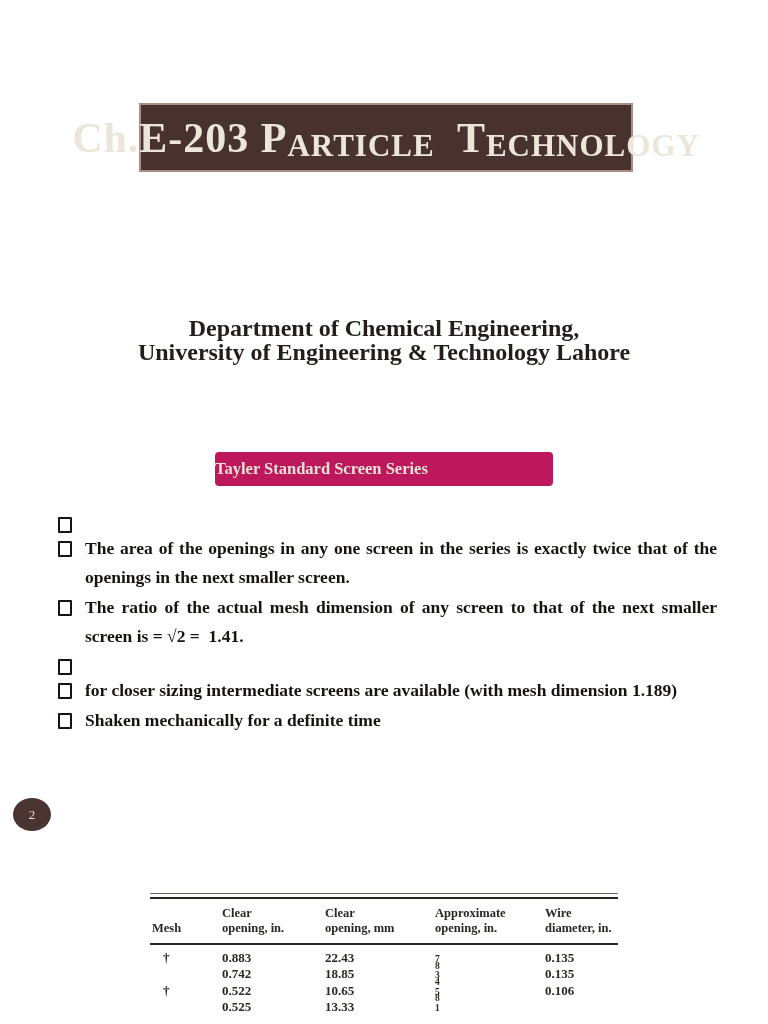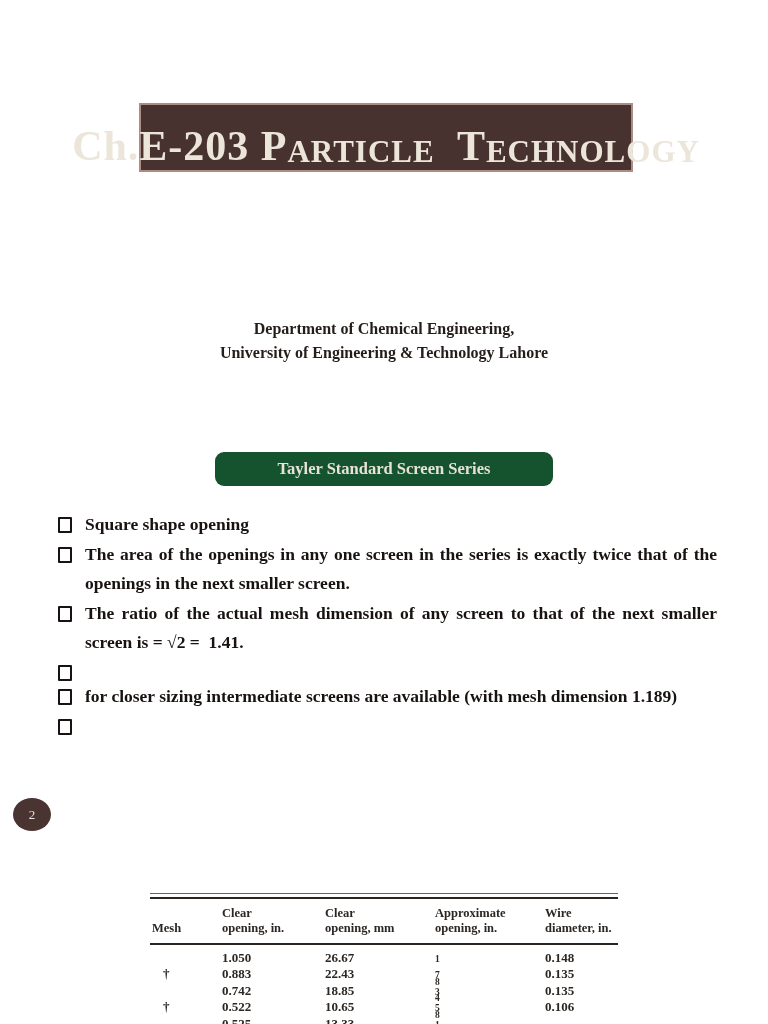--- a/index.html
+++ b/index.html
@@ -7,38 +7,38 @@
     width:768px; height:1024px; overflow:hidden;
     background:#ffffff;
     font-family:"Liberation Serif", serif;
   }
   .page { position:relative; width:768px; height:1024px; background:#ffffff; }
 
   
   .header-box {
     position:absolute; left:139px; top:103px; width:494px; height:69px;
     background:#47322f; border:2px solid #ac8c83; box-sizing:border-box;
-    display:flex; align-items:flex-end; justify-content:center;
+    display:flex; align-items:center; justify-content:center;
     color:#ece6da; white-space:pre;
   }
   .t-big   { font-size:42px; font-weight:bold; letter-spacing:1px; }
   .t-small { font-size:31px; font-weight:bold; letter-spacing:1px;margin-top:16px; }
 
   
   .dept {
     position:absolute; left:0; top:317px; width:768px;
     text-align:center; font-weight:bold; color:#241d1a;
-    font-size:16px; line-height:23.5px;
+    font-size:24px; line-height:23.5px;
   }
 
   
   .section-box {
     position:absolute; left:215px; top:452px; width:338px; height:34px;
-    background:#14532d; border-radius:9px; box-sizing:border-box;
-    display:flex; align-items:center; justify-content:center;
+    background:#be185d; border-radius:4px; box-sizing:border-box;
+    display:flex; align-items:center; justify-content:flex-start;
     color:#e9e2d6; font-size:16.5px; font-weight:bold;
   }
 
   
   .bullets { position:absolute; left:55px; top:510px; width:662px; }
   .bullet { display:flex; align-items:flex-start; margin-bottom:1px; }
   .bsq {
     flex:none; width:10px; height:12px;
     border:2px solid #181210; border-radius:1px;
     margin:7px 13px 0 3px;
@@ -89,39 +89,39 @@
     <div>University of Engineering &amp; Technology Lahore</div>
   </div>
 
   <div class="section-box">
     <span>Tayler Standard Screen Series</span>
   </div>
 
   <div class="bullets">
     <div class="bullet">
       <span class="bsq"></span>
-      <span class="btext">Square shape opening</span>
     </div>
     <div class="bullet">
       <span class="bsq"></span>
       <span class="btext">The area of the openings in any one screen in the series is exactly twice that of the openings in the next smaller screen.</span>
     </div>
     <div class="bullet">
       <span class="bsq"></span>
       <span class="btext">The ratio of the actual mesh dimension of any screen to that of the next smaller screen is = √2 =  1.41.</span>
     </div>
     <div class="bullet">
       <span class="bsq"></span>
     </div>
     <div class="bullet">
       <span class="bsq"></span>
       <span class="btext">for closer sizing intermediate screens are available (with mesh dimension 1.189)</span>
     </div>
     <div class="bullet">
       <span class="bsq"></span>
+      <span class="btext">Shaken mechanically for a definite time</span>
     </div>
   </div>
 
   <div class="badge">
     <span>2</span>
   </div>
 
   <div class="tbl">
     <div class="rule-double"></div>
     <div class="thead">
@@ -130,32 +130,20 @@
 opening, in.</div>
       <div class="c-mm">Clear
 opening, mm</div>
       <div class="c-approx">Approximate
 opening, in.</div>
       <div class="c-wire">Wire
 diameter, in.</div>
     </div>
     <div class="tbody">
 
-      <div class="trow">
-        <div class="c-mesh"></div>
-        <div class="c-in">1.050</div>
-        <div class="c-mm">26.67</div>
-        <div class="c-approx">
-          <span class="frac">
-            <span class="num">1</span>
-
-          </span>
-        </div>
-        <div class="c-wire">0.148</div>
-      </div>
 
       <div class="trow">
         <div class="c-mesh">†</div>
         <div class="c-in">0.883</div>
         <div class="c-mm">22.43</div>
         <div class="c-approx">
           <span class="frac">
             <span class="num">7</span>
             <span class="den">8</span>
           </span>

